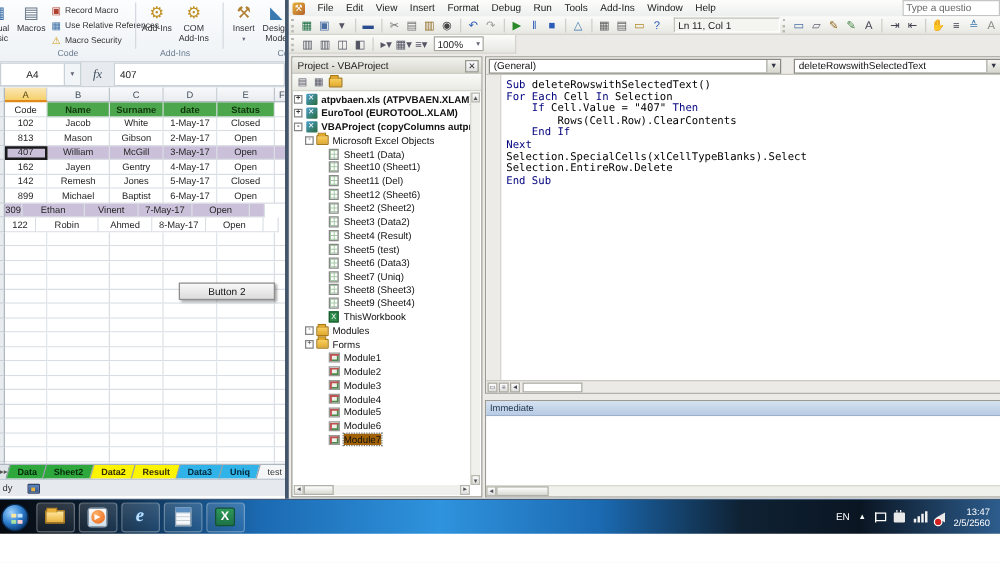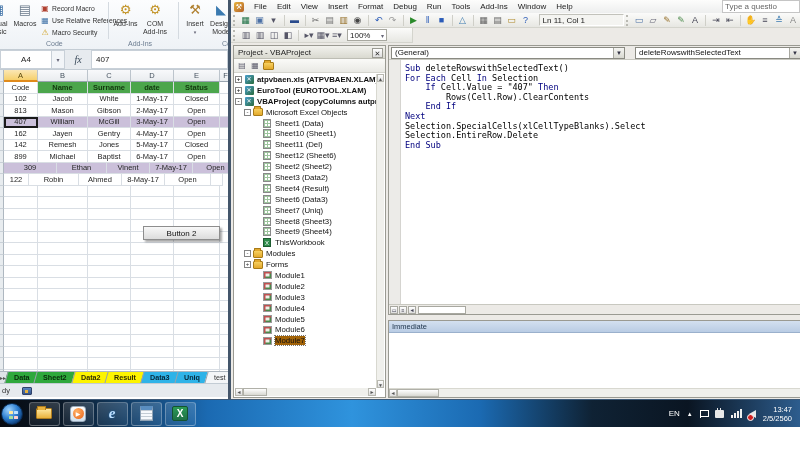--- a/index.html
+++ b/index.html
@@ -334,21 +334,21 @@
           <div class="rh-sliver"></div>
           <div class="cell" style="width: 34px; height: 11.5px;">899</div>
           <div class="cell" style="width: 50px; height: 11.5px;">Michael</div>
           <div class="cell" style="width: 43px; height: 11.5px;">Baptist</div>
           <div class="cell" style="width: 43px; height: 11.5px;">6-May-17</div>
           <div class="cell" style="width: 46px; height: 11.5px;">Open</div>
           <div class="cell" style="width: 12px; height: 11.5px;"></div>
         </div>
         <div class="srow row-purple" style="height: 11.5px;">
           <div class="rh-sliver"></div>
-          <div class="cell" style="width: 53px; height: 11.5px;">309</div>
+          <div class="cell" style="width: 14px; height: 11.5px;">309</div>
           <div class="cell" style="width: 50px; height: 11.5px;">Ethan</div>
           <div class="cell" style="width: 43px; height: 11.5px;">Vinent</div>
           <div class="cell" style="width: 43px; height: 11.5px;">7-May-17</div>
           <div class="cell" style="width: 46px; height: 11.5px;">Open</div>
           <div class="cell" style="width: 12px; height: 11.5px;"></div>
         </div>
         <div class="srow" style="height: 11.5px;">
           <div class="rh-sliver"></div>
           <div class="cell" style="width: 25px; height: 11.5px;">122</div>
           <div class="cell" style="width: 50px; height: 11.5px;">Robin</div>
@@ -736,20 +736,29 @@
             </span>
             <span class="tlabel">Sheet4 (Result)</span>
           </div>
           <div class="trow">
             <span class="tspacer"></span>
             <span class="tspacer"></span>
             <span class="tspacer"></span>
             <span class="ticon">
               <span class="ti-sheet"></span>
             </span>
+            <span class="tlabel">Sheet5 (test)</span>
+          </div>
+          <div class="trow">
+            <span class="tspacer"></span>
+            <span class="tspacer"></span>
+            <span class="tspacer"></span>
+            <span class="ticon">
+              <span class="ti-sheet"></span>
+            </span>
             <span class="tlabel">Sheet6 (Data3)</span>
           </div>
           <div class="trow">
             <span class="tspacer"></span>
             <span class="tspacer"></span>
             <span class="tspacer"></span>
             <span class="ticon">
               <span class="ti-sheet"></span>
             </span>
             <span class="tlabel">Sheet7 (Uniq)</span>

